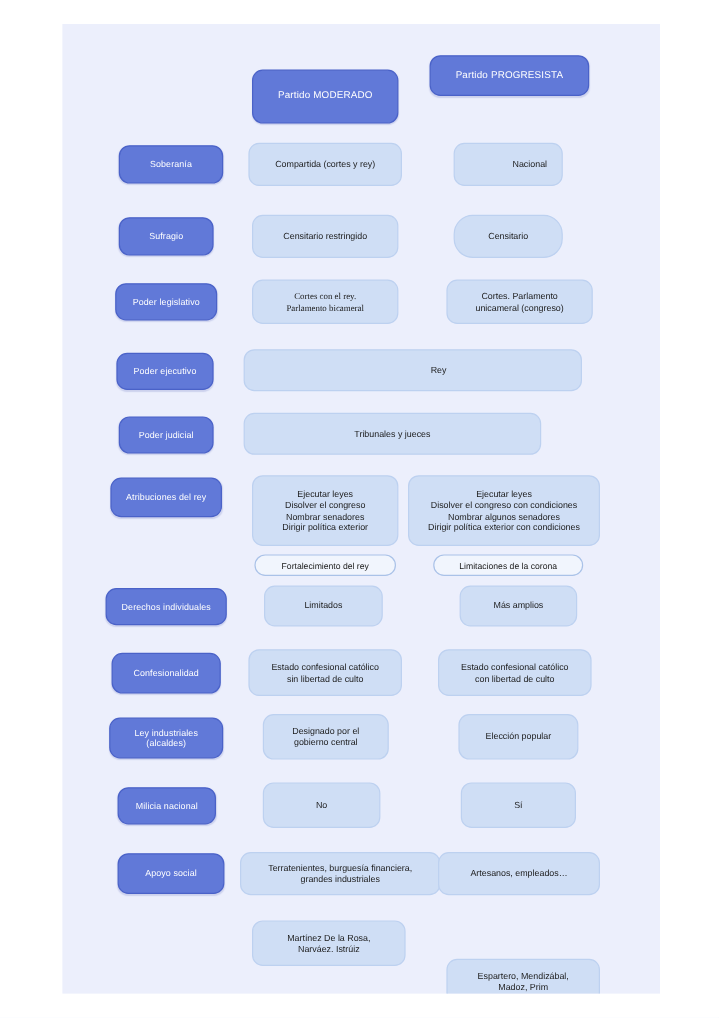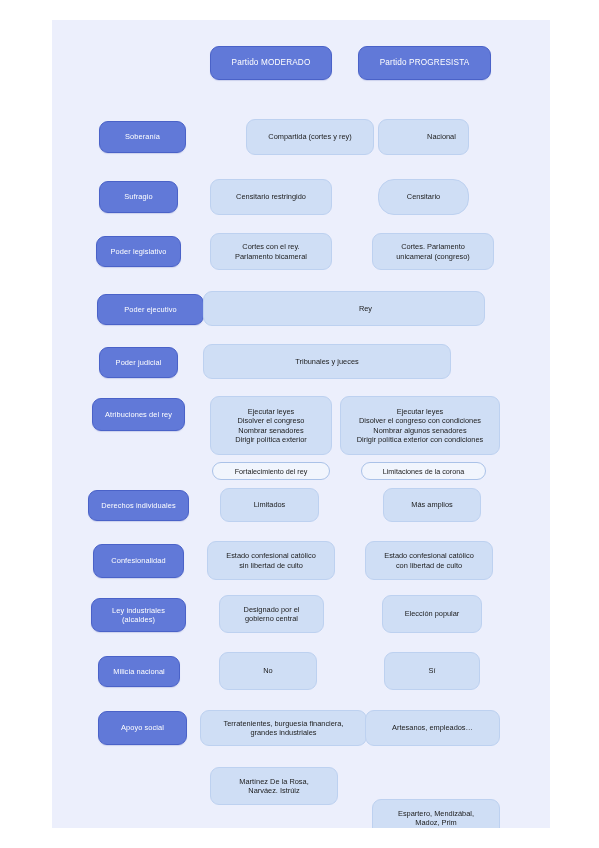--- a/index.html
+++ b/index.html
@@ -77,38 +77,38 @@
     color: #1b1b1b;
     font-size: 7.2px;
     border-radius: 20px;
   }
 </style>
 </head>
 <body>
 
 <div class="page">
 
-  <div class="node party" style="left:158px; top:26px; width:122px; height:34px;">Partido MODERADO</div>
+  <div class="node party" style="left:158px; top:38px; width:122px; height:45px;">Partido MODERADO</div>
   <div class="node party" style="left:306px; top:26px; width:133px; height:34px;">Partido PROGRESISTA</div>
 
   <div class="node cat" style="left:47px; top:101px; width:87px; height:32px;">Soberanía</div>
-  <div class="node val" style="left:155px; top:99px; width:128px; height:36px;margin-left:39px;">Compartida (cortes y rey)</div>
+  <div class="node val" style="left:155px; top:99px; width:128px; height:36px;">Compartida (cortes y rey)</div>
   <div class="node val" style="left:326px; top:99px; width:91px; height:36px;padding-left:40px;">Nacional</div>
 
   <div class="node cat" style="left:47px; top:161px; width:79px; height:32px;">Sufragio</div>
   <div class="node val" style="left:158px; top:159px; width:122px; height:36px;">Censitario restringido</div>
   <div class="node val" style="left:326px; top:159px; width:91px; height:36px;border-radius:16px;">Censitario</div>
 
   <div class="node cat" style="left:44px; top:216px; width:85px; height:31px;">Poder legislativo</div>
-  <div class="node val" style="left:158px; top:213px; width:122px; height:37px;">Cortes con el rey.
+  <div class="node val" style="left:158px; top:213px; width:122px; height:37px;font-family:Liberation Serif, serif;">Cortes con el rey.
 Parlamento bicameral</div>
   <div class="node val" style="left:320px; top:213px; width:122px; height:37px;">Cortes. Parlamento
 unicameral (congreso)</div>
 
-  <div class="node cat" style="left:45px; top:274px; width:107px; height:31px;">Poder ejecutivo</div>
+  <div class="node cat" style="left:45px; top:274px; width:81px; height:31px;">Poder ejecutivo</div>
   <div class="node val" style="left:151px; top:271px; width:282px; height:35px;padding-left:47px;">Rey</div>
 
   <div class="node cat" style="left:47px; top:327px; width:79px; height:31px;">Poder judicial</div>
   <div class="node val" style="left:151px; top:324px; width:248px; height:35px;">Tribunales y jueces</div>
 
   <div class="node cat" style="left:40px; top:378px; width:93px; height:33px;">Atribuciones del rey</div>
   <div class="node val" style="left:158px; top:376px; width:122px; height:59px;">Ejecutar leyes
 Disolver el congreso
 Nombrar senadores
 Dirigir política exterior</div>

